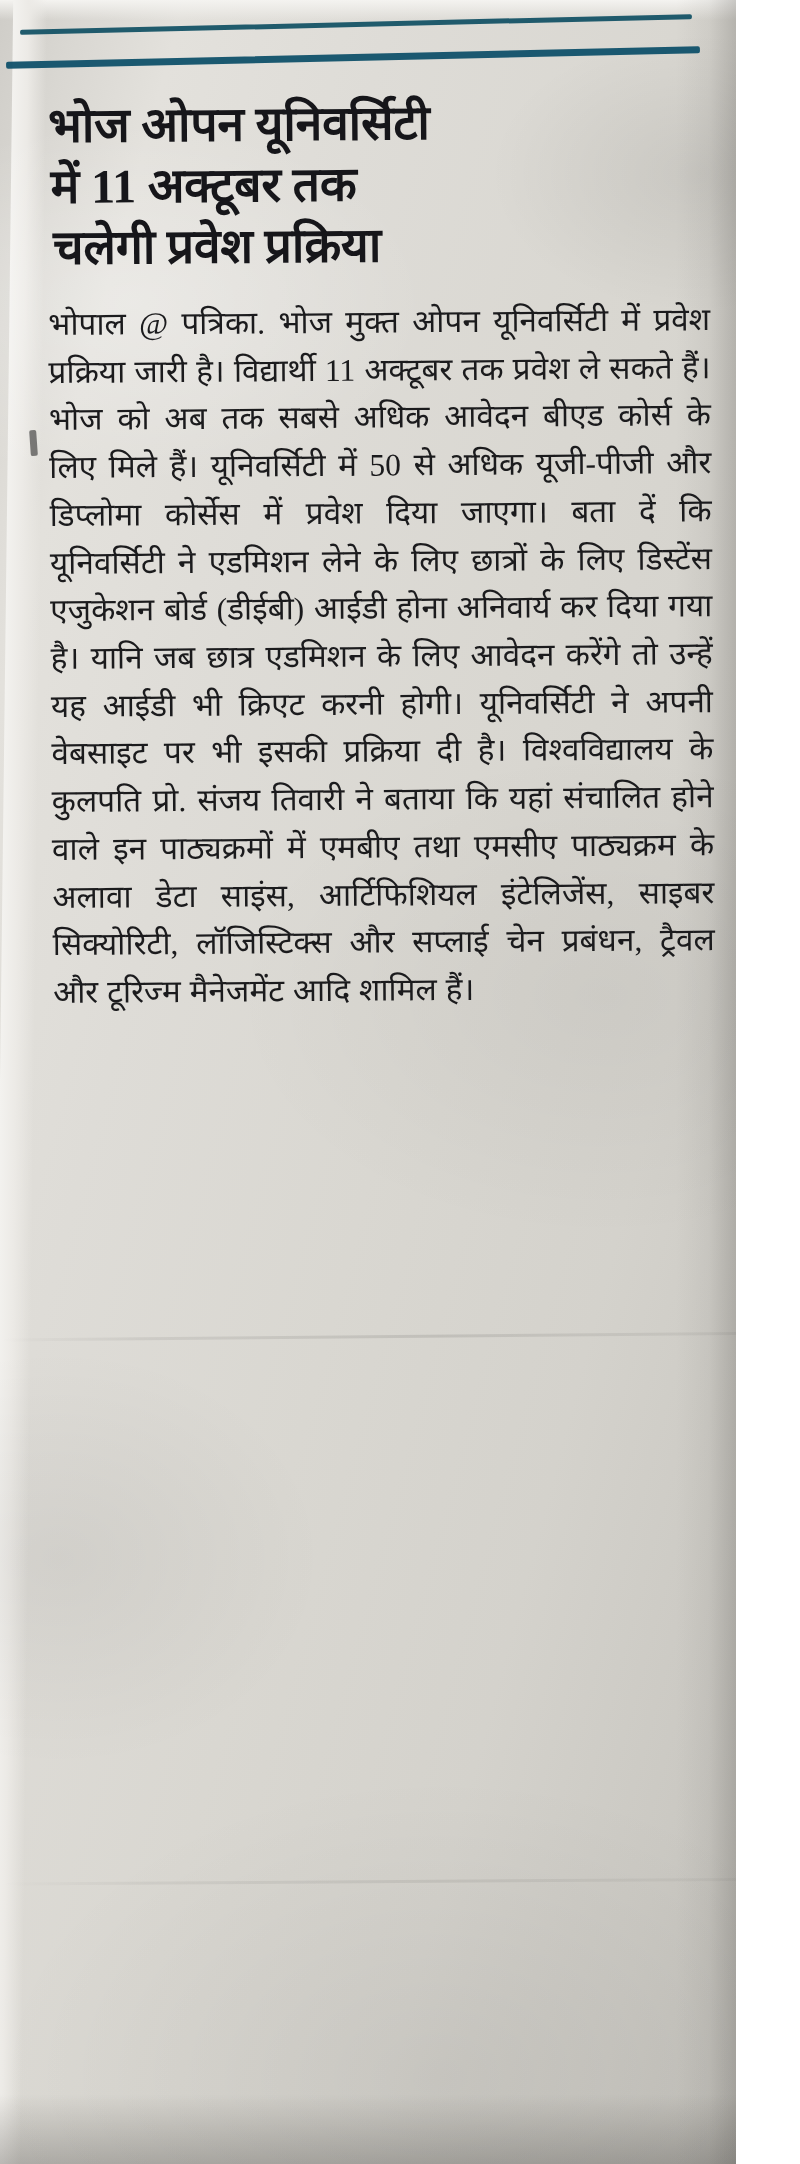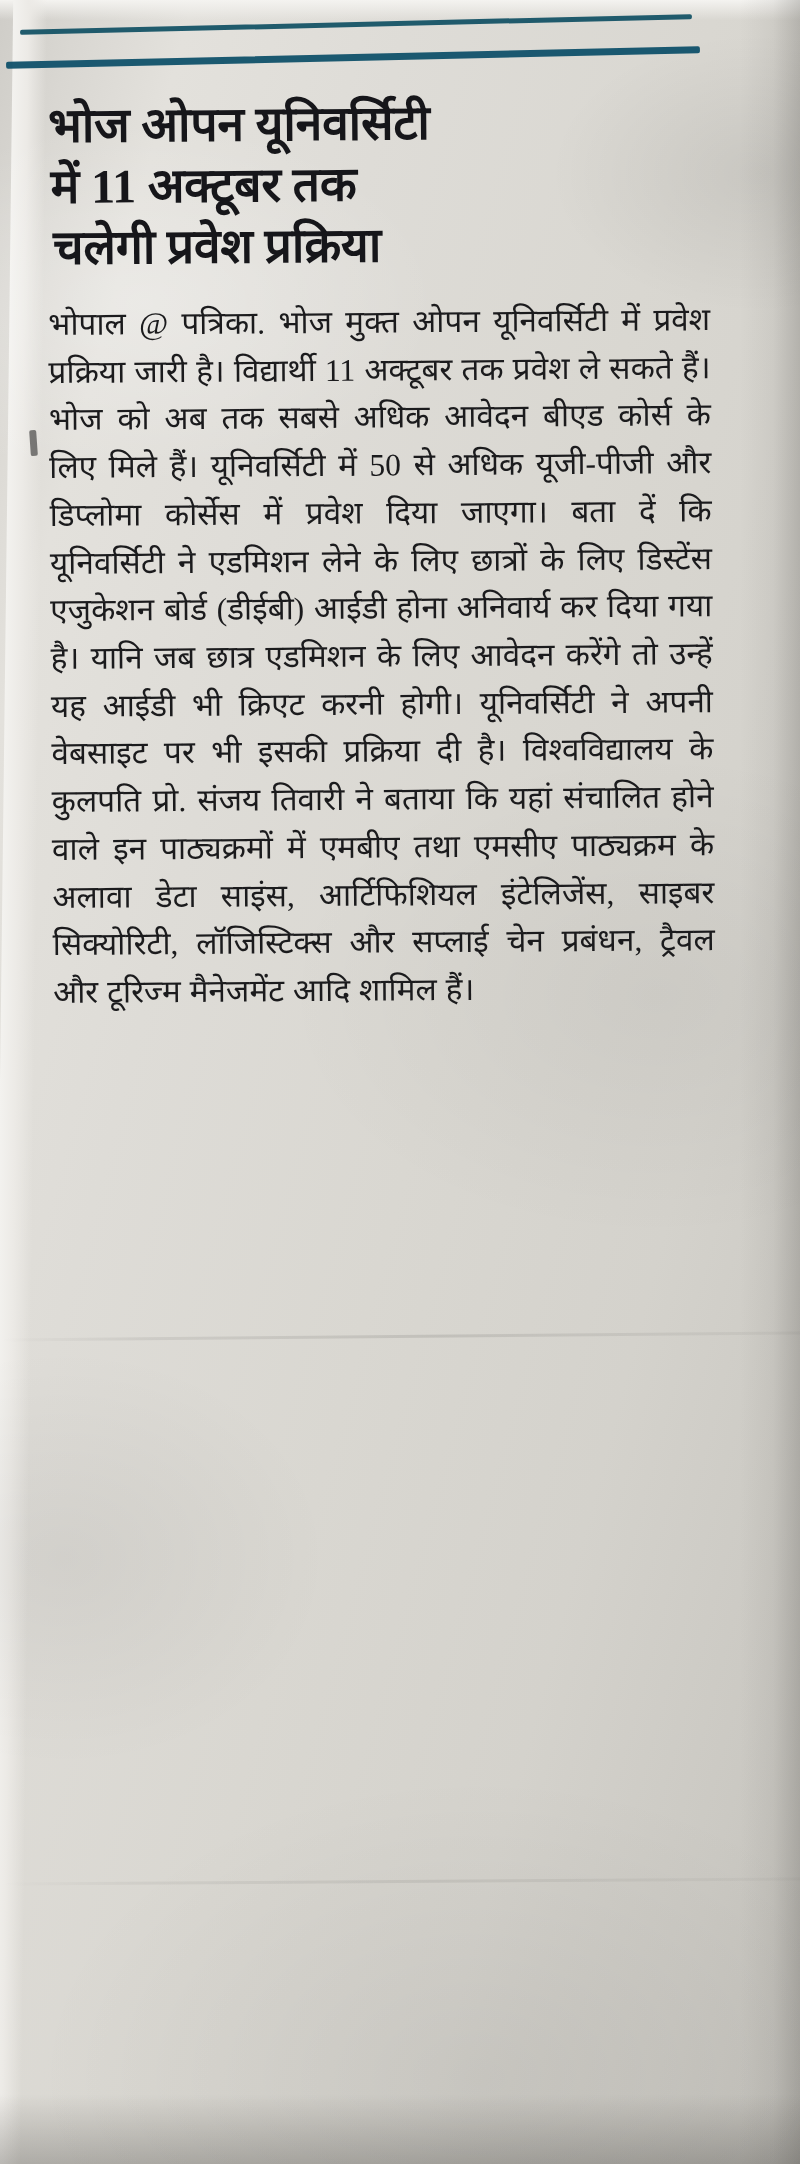--- a/index.html
+++ b/index.html
@@ -10,21 +10,21 @@
   body {
     width: 800px;
     height: 2164px;
     overflow: hidden;
     font-family: "Liberation Serif", serif;
   }
 
   
   #clipping {
     position: relative;
-    width: 800px;
+    width: 736px;
     height: 2164px;
     background:
       linear-gradient(105deg, #cfcdc8 0%, #d9d7d2 6%, #e3e1dc 14%, #dedcd7 30%, #d9d7d1 52%, #d4d2cc 72%, #cbc9c3 88%, #c2c0ba 100%);
     overflow: hidden;
   }
 
   
   #clipping::before {
     content: "";
     position: absolute;

